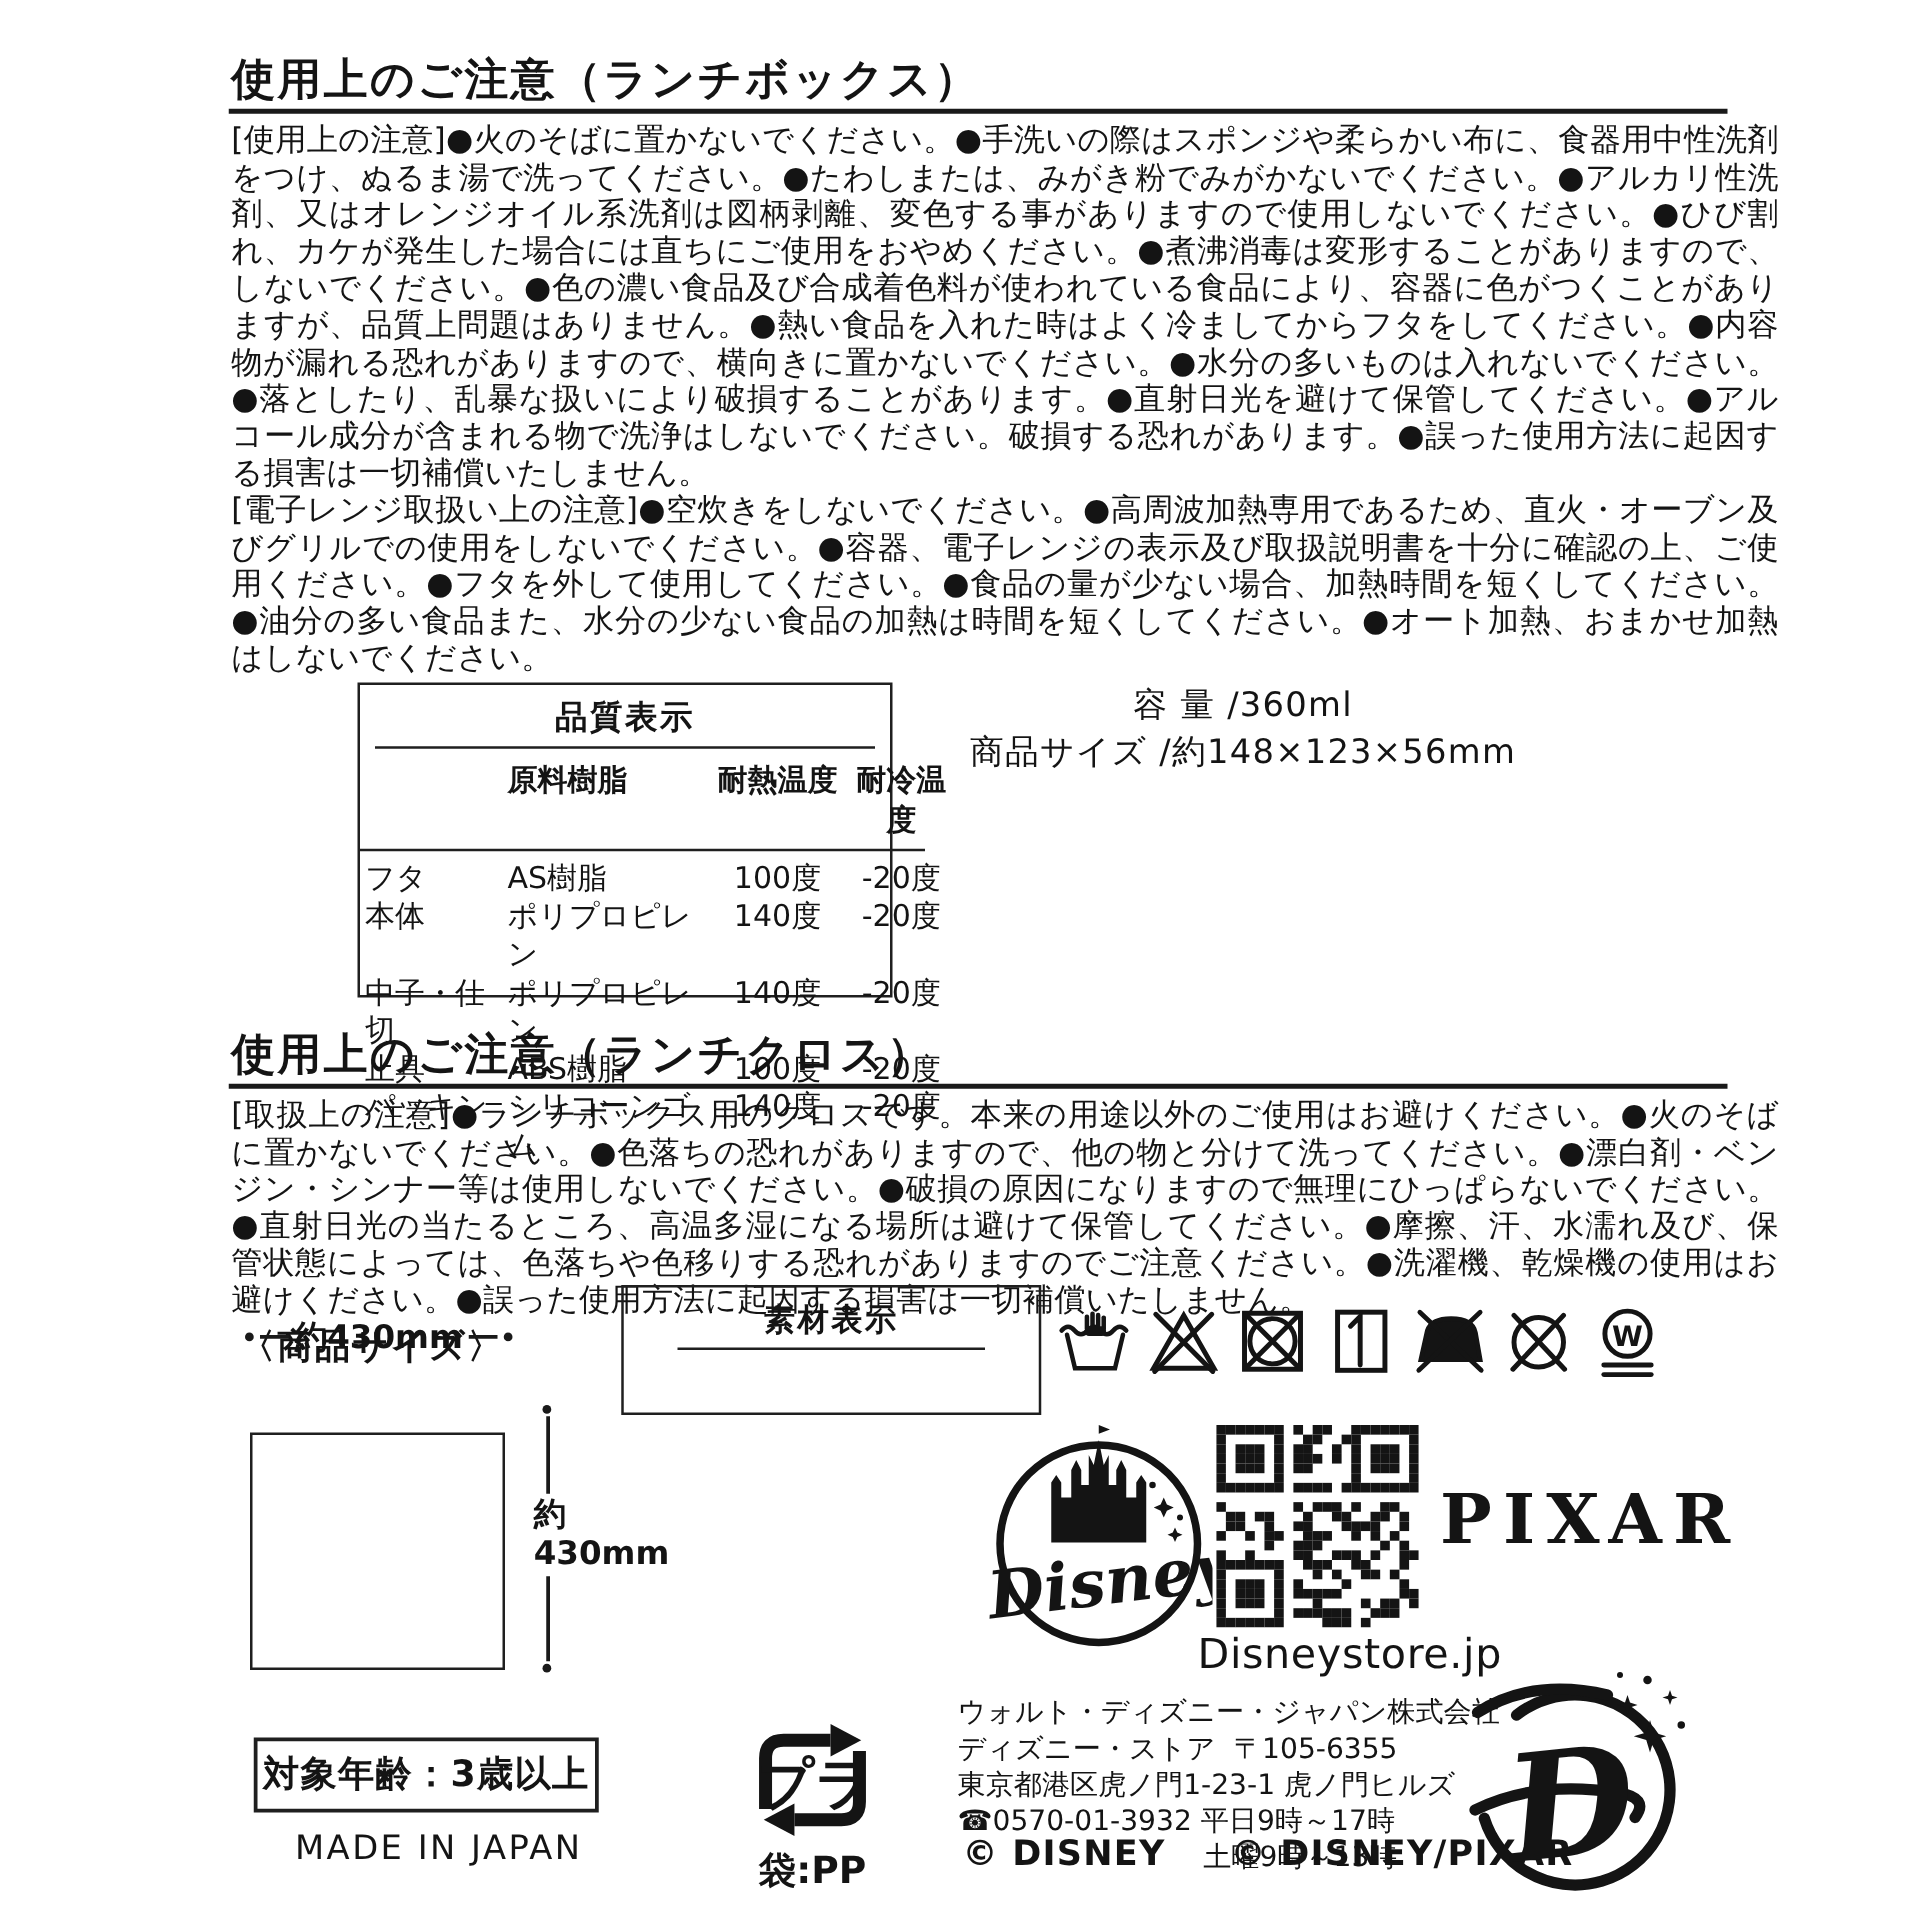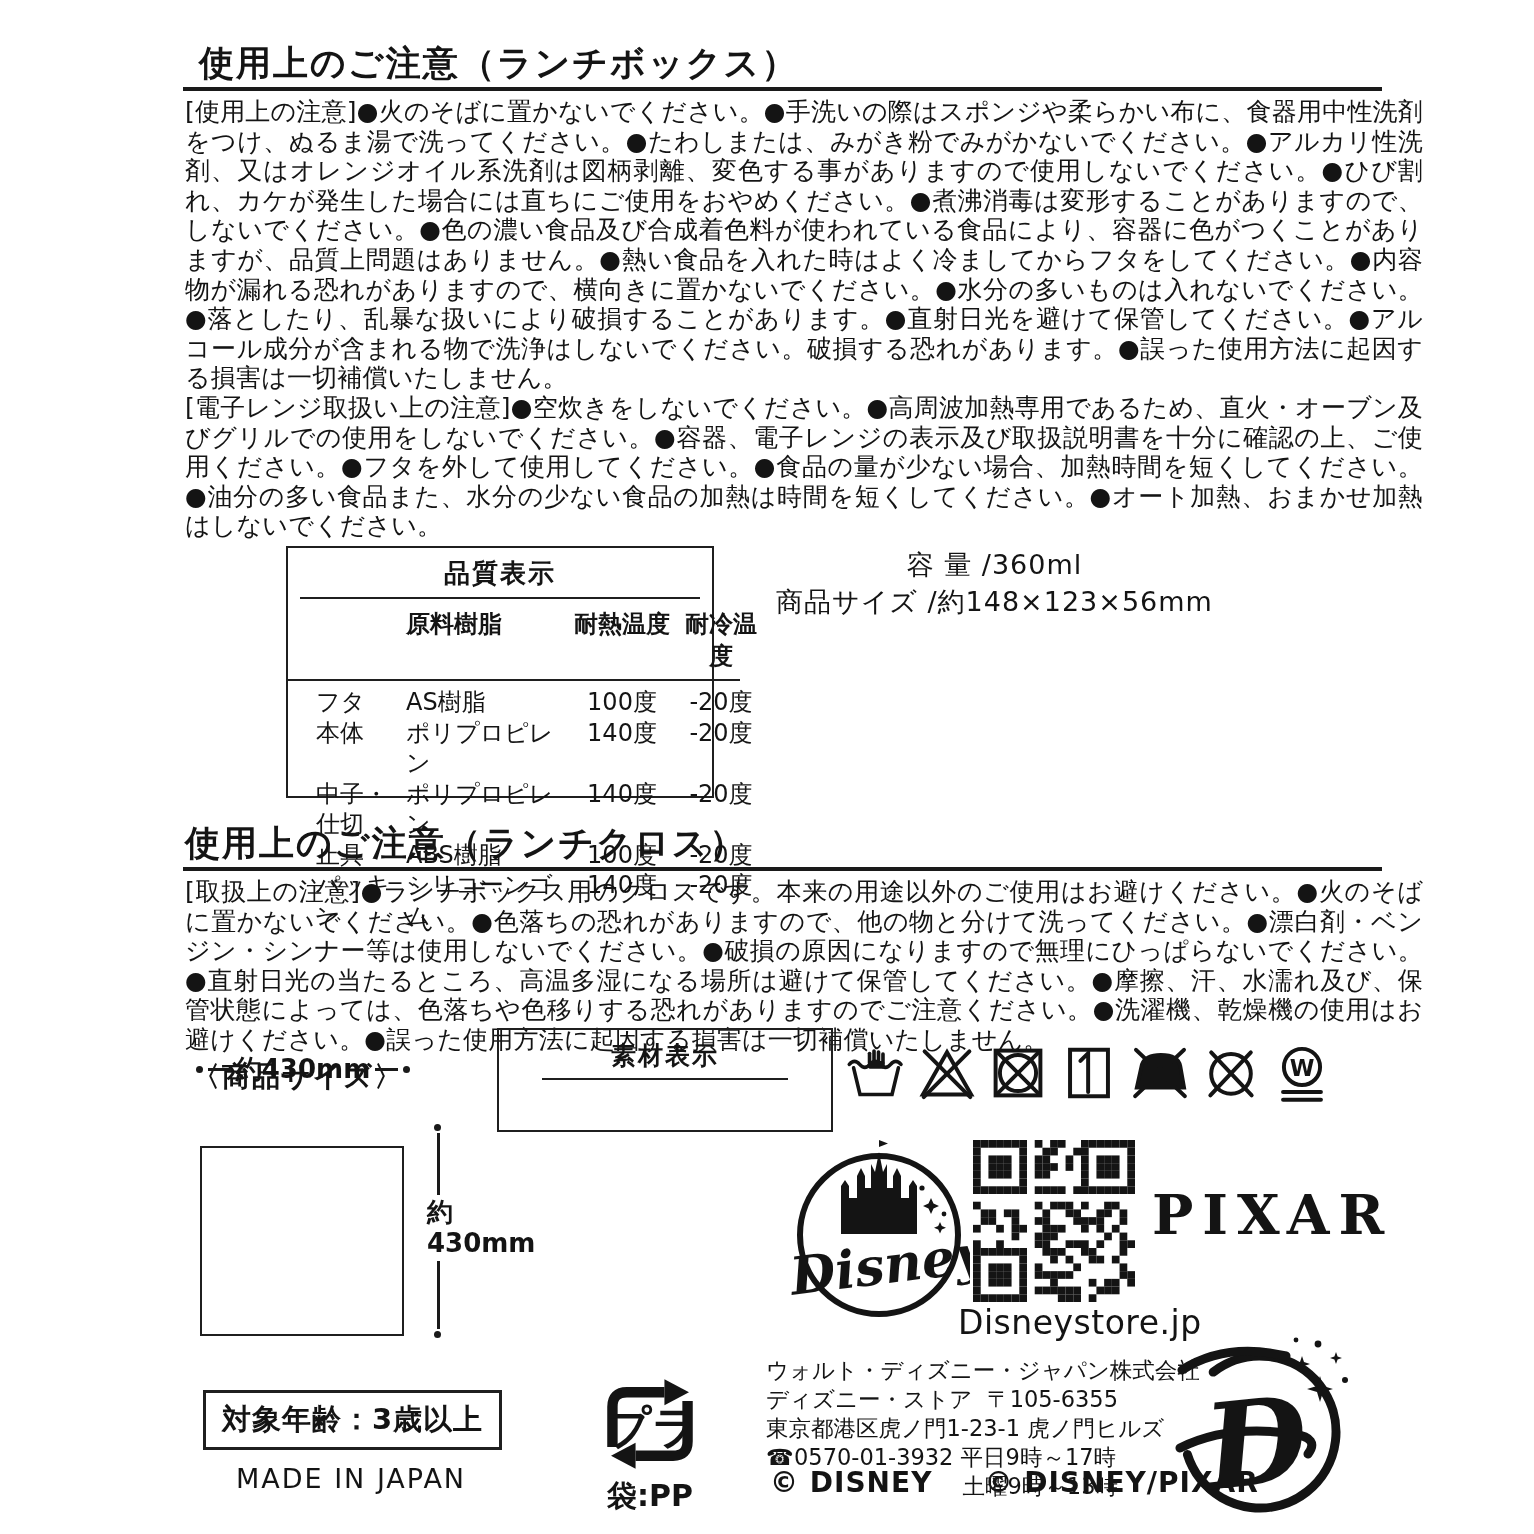--- a/index.html
+++ b/index.html
@@ -13,21 +13,21 @@
   .sec-title { font-size:35px; font-weight:bold; letter-spacing:2px; white-space:nowrap; }
   .rule { background:#1a1a1a; height:4px; }
   .body-text { font-size:25px; line-height:29.6px; text-align:justify; letter-spacing:0.2px; }
   .body-text p { margin:0; }
 
   
   .qtable { border:2.5px solid #1f1f1f; width:428px; height:252px; padding-top:8px; }
   .qt-title { text-align:center; font-size:26px; font-weight:bold; letter-spacing:2px; }
   .qt-line { height:2px; background:#1f1f1f; margin:6px auto 0 auto; }
   .qt-grid { display:grid; grid-template-columns:118px 162px 108px 90px; font-size:24px; }
-  .qt-grid .c1 { padding-left:28px; }
+  .qt-grid .c1 { padding-left:4px; }
   .qt-grid .c2 { }
   .qt-grid .c3 { text-align:center; }
   .qt-grid .c4 { text-align:center; }
   .qt-head { font-weight:bold; padding-top:9px; padding-bottom:7px; }
   .qt-rows { line-height:30.5px; padding-top:6px; }
 
   .spec-line { font-size:27px; line-height:37px; letter-spacing:1px; white-space:nowrap; }
 
   
   .sz-head { font-size:28px; font-weight:600; letter-spacing:2px; }
@@ -49,31 +49,31 @@
   .care-row svg { display:block; }
 
   .pixar { font-family:"DejaVu Serif","Liberation Serif",serif; font-size:55px; font-weight:bold; letter-spacing:9px; }
   .qrcap { font-size:33px; letter-spacing:0.5px; }
 
   .company { width:352px; font-size:22.5px; line-height:29px; white-space:nowrap; }
   .company .spread { display:flex; justify-content:space-between; }
   .company .right { text-align:right; }
   .copyright { display:flex; gap:52px; font-size:28px; font-weight:600; letter-spacing:1px; }
 
-  .age-box { border:3px solid #1f1f1f; width:299px; height:60px; display:flex; align-items:center; justify-content:center;
+  .age-box { border:3px solid #1f1f1f; width:276px; height:60px; display:flex; align-items:center; justify-content:center;
              font-size:29px; font-weight:600; letter-spacing:1px; white-space:nowrap; }
   .made { width:296px; text-align:center; font-size:27px; letter-spacing:2px; }
   .bag { width:120px; text-align:center; font-size:30px; font-weight:600; }
 
   .disney-script { font-family:"DejaVu Serif","Liberation Serif",serif; font-style:italic; font-weight:bold; }
 </style>
 </head>
 <body>
 
-<div class="abs sec-title" style="left:199px; top:40px;">使用上のご注意（ランチボックス）</div>
+<div class="abs sec-title" style="left:185px; top:40px;">使用上のご注意（ランチボックス）</div>
 <div class="abs rule" style="left:183px; top:87px; width:1199px;"></div>
 
 <div class="abs body-text" style="left:185px; top:97px; width:1238px;">
   <p>[使用上の注意]●火のそばに置かないでください。●手洗いの際はスポンジや柔らかい布に、食器用中性洗剤をつけ、ぬるま湯で洗ってください。●たわしまたは、みがき粉でみがかないでください。●アルカリ性洗剤、又はオレンジオイル系洗剤は図柄剥離、変色する事がありますので使用しないでください。●ひび割れ、カケが発生した場合には直ちにご使用をおやめください。●煮沸消毒は変形することがありますので、しないでください。●色の濃い食品及び合成着色料が使われている食品により、容器に色がつくことがありますが、品質上問題はありません。●熱い食品を入れた時はよく冷ましてからフタをしてください。●内容物が漏れる恐れがありますので、横向きに置かないでください。●水分の多いものは入れないでください。●落としたり、乱暴な扱いにより破損することがあります。●直射日光を避けて保管してください。●アルコール成分が含まれる物で洗浄はしないでください。破損する恐れがあります。●誤った使用方法に起因する損害は一切補償いたしません。</p>
   <p>[電子レンジ取扱い上の注意]●空炊きをしないでください。●高周波加熱専用であるため、直火・オーブン及びグリルでの使用をしないでください。●容器、電子レンジの表示及び取扱説明書を十分に確認の上、ご使用ください。●フタを外して使用してください。●食品の量が少ない場合、加熱時間を短くしてください。●油分の多い食品また、水分の少ない食品の加熱は時間を短くしてください。●オート加熱、おまかせ加熱はしないでください。</p>
 </div>
 
 <div class="abs qtable" style="left:286px; top:546px;">
   <div class="qt-title">品質表示</div>
   <div class="qt-line" style="width:400px;"></div>

